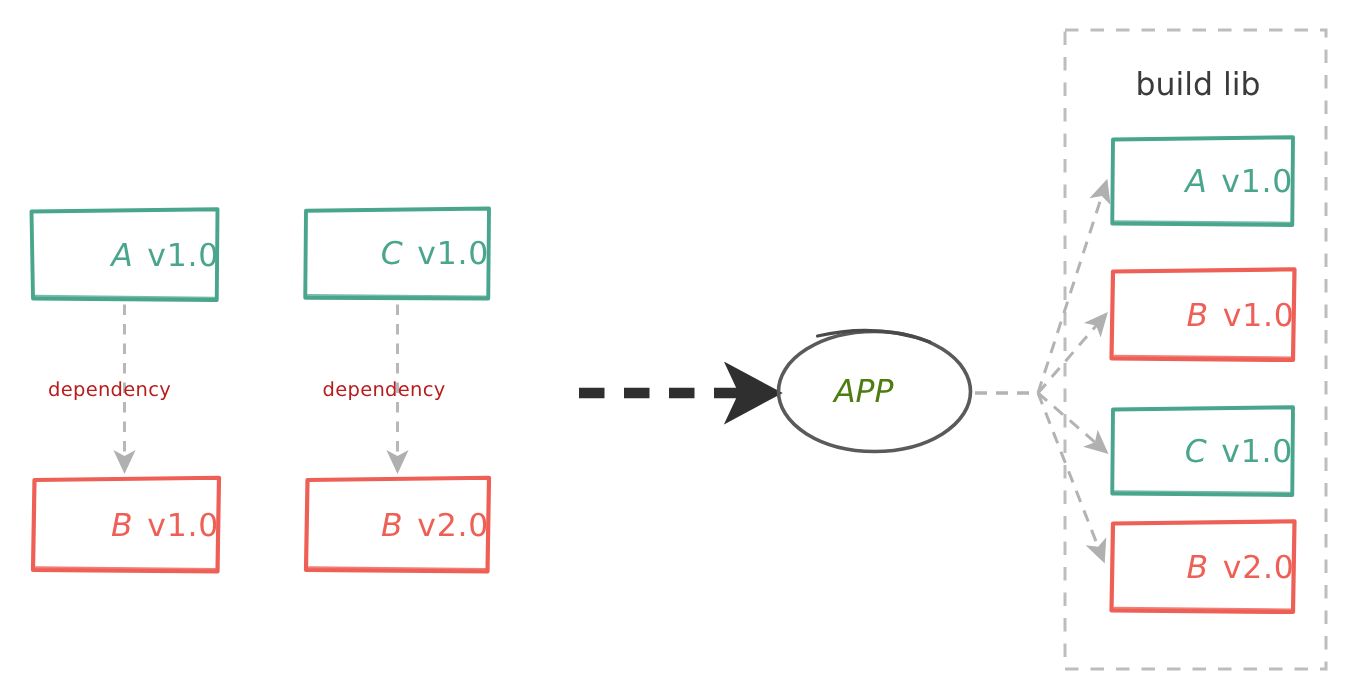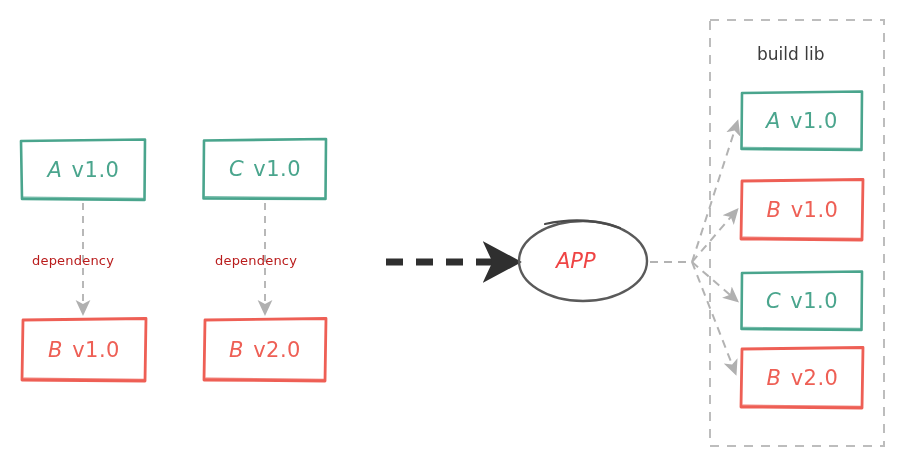--- a/index.html
+++ b/index.html
@@ -23,21 +23,21 @@
     top: 0;
     width: 902px;
     height: 462px;
   }
   .node-box {
     position: absolute;
     box-sizing: border-box;
     background: transparent;
     display: flex;
     align-items: center;
-    justify-content: center;
+    justify-content: flex-end;
   }
   .node-label {
     font-size: 21px;
     letter-spacing: 0.5px;
     white-space: nowrap;
     font-family: "DejaVu Sans", sans-serif;
   }
   .node-label .ital {
     font-style: italic;
     padding-right: 2px;
@@ -45,30 +45,30 @@
   .edge-label {
     position: absolute;
     font-size: 13px;
     color: #b91c1c;
     white-space: nowrap;
     font-family: "DejaVu Sans", sans-serif;
     letter-spacing: 0.2px;
   }
   .group-title {
     position: absolute;
-    font-size: 17px;
+    font-size: 21px;
     color: #3b3b3b;
     white-space: nowrap;
     font-family: "DejaVu Sans", sans-serif;
   }
   .app-label {
     position: absolute;
     font-size: 21px;
     font-style: italic;
-    color: #ef4444;
+    color: #4d7c0f;
     white-space: nowrap;
     font-family: "DejaVu Sans", sans-serif;
   }
 </style>
 </head>
 <body>
 
 <div id="canvas">
 
   <svg class="svg-layer" viewBox="0 0 902 462" xmlns="http://www.w3.org/2000/svg">

